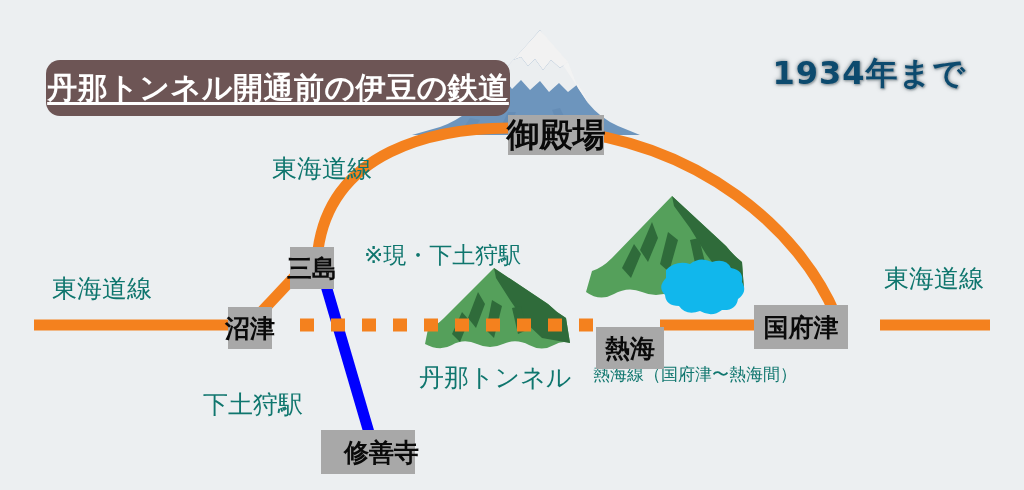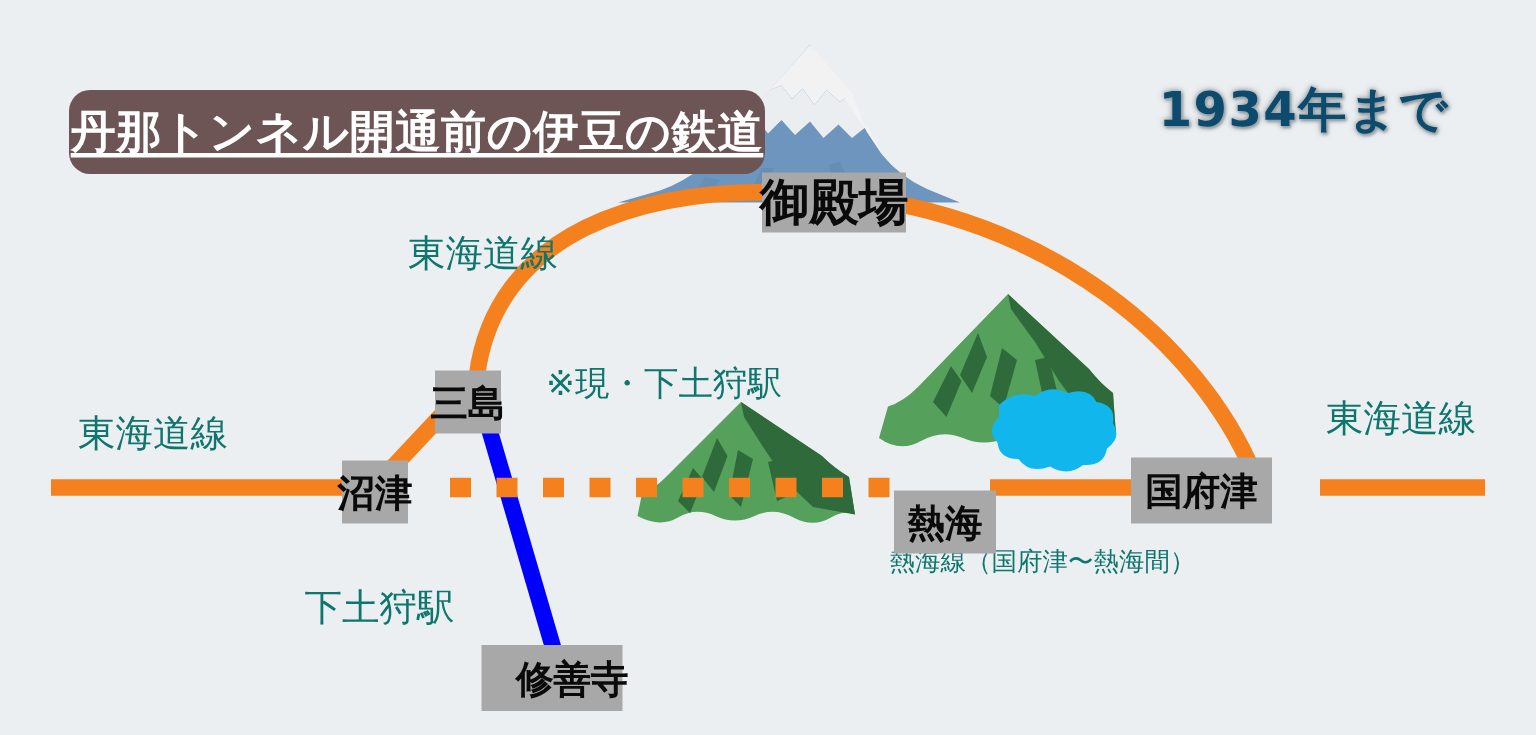--- a/index.html
+++ b/index.html
@@ -197,16 +197,17 @@
   <div class="maplabel" style="left:52px; top:272px; font-size:25px;">東海道線</div>
 
   <div class="maplabel" style="left:272px; top:152px; font-size:25px;">東海道線</div>
 
   <div class="maplabel" style="left:884px; top:262px; font-size:25px;">東海道線</div>
 
   <div class="maplabel" style="left:364px; top:240px; font-size:23px;">※現・下土狩駅</div>
 
   <div class="maplabel" style="left:203px; top:388px; font-size:25px;">下土狩駅</div>
 
+  <div class="maplabel" style="left:419px; top:361px; font-size:25px;">丹那トンネル</div>
 
   <div class="maplabel" style="left:593px; top:363px; font-size:17px;">熱海線（国府津〜熱海間）</div>
 
 </div>
 
 </body></html>

